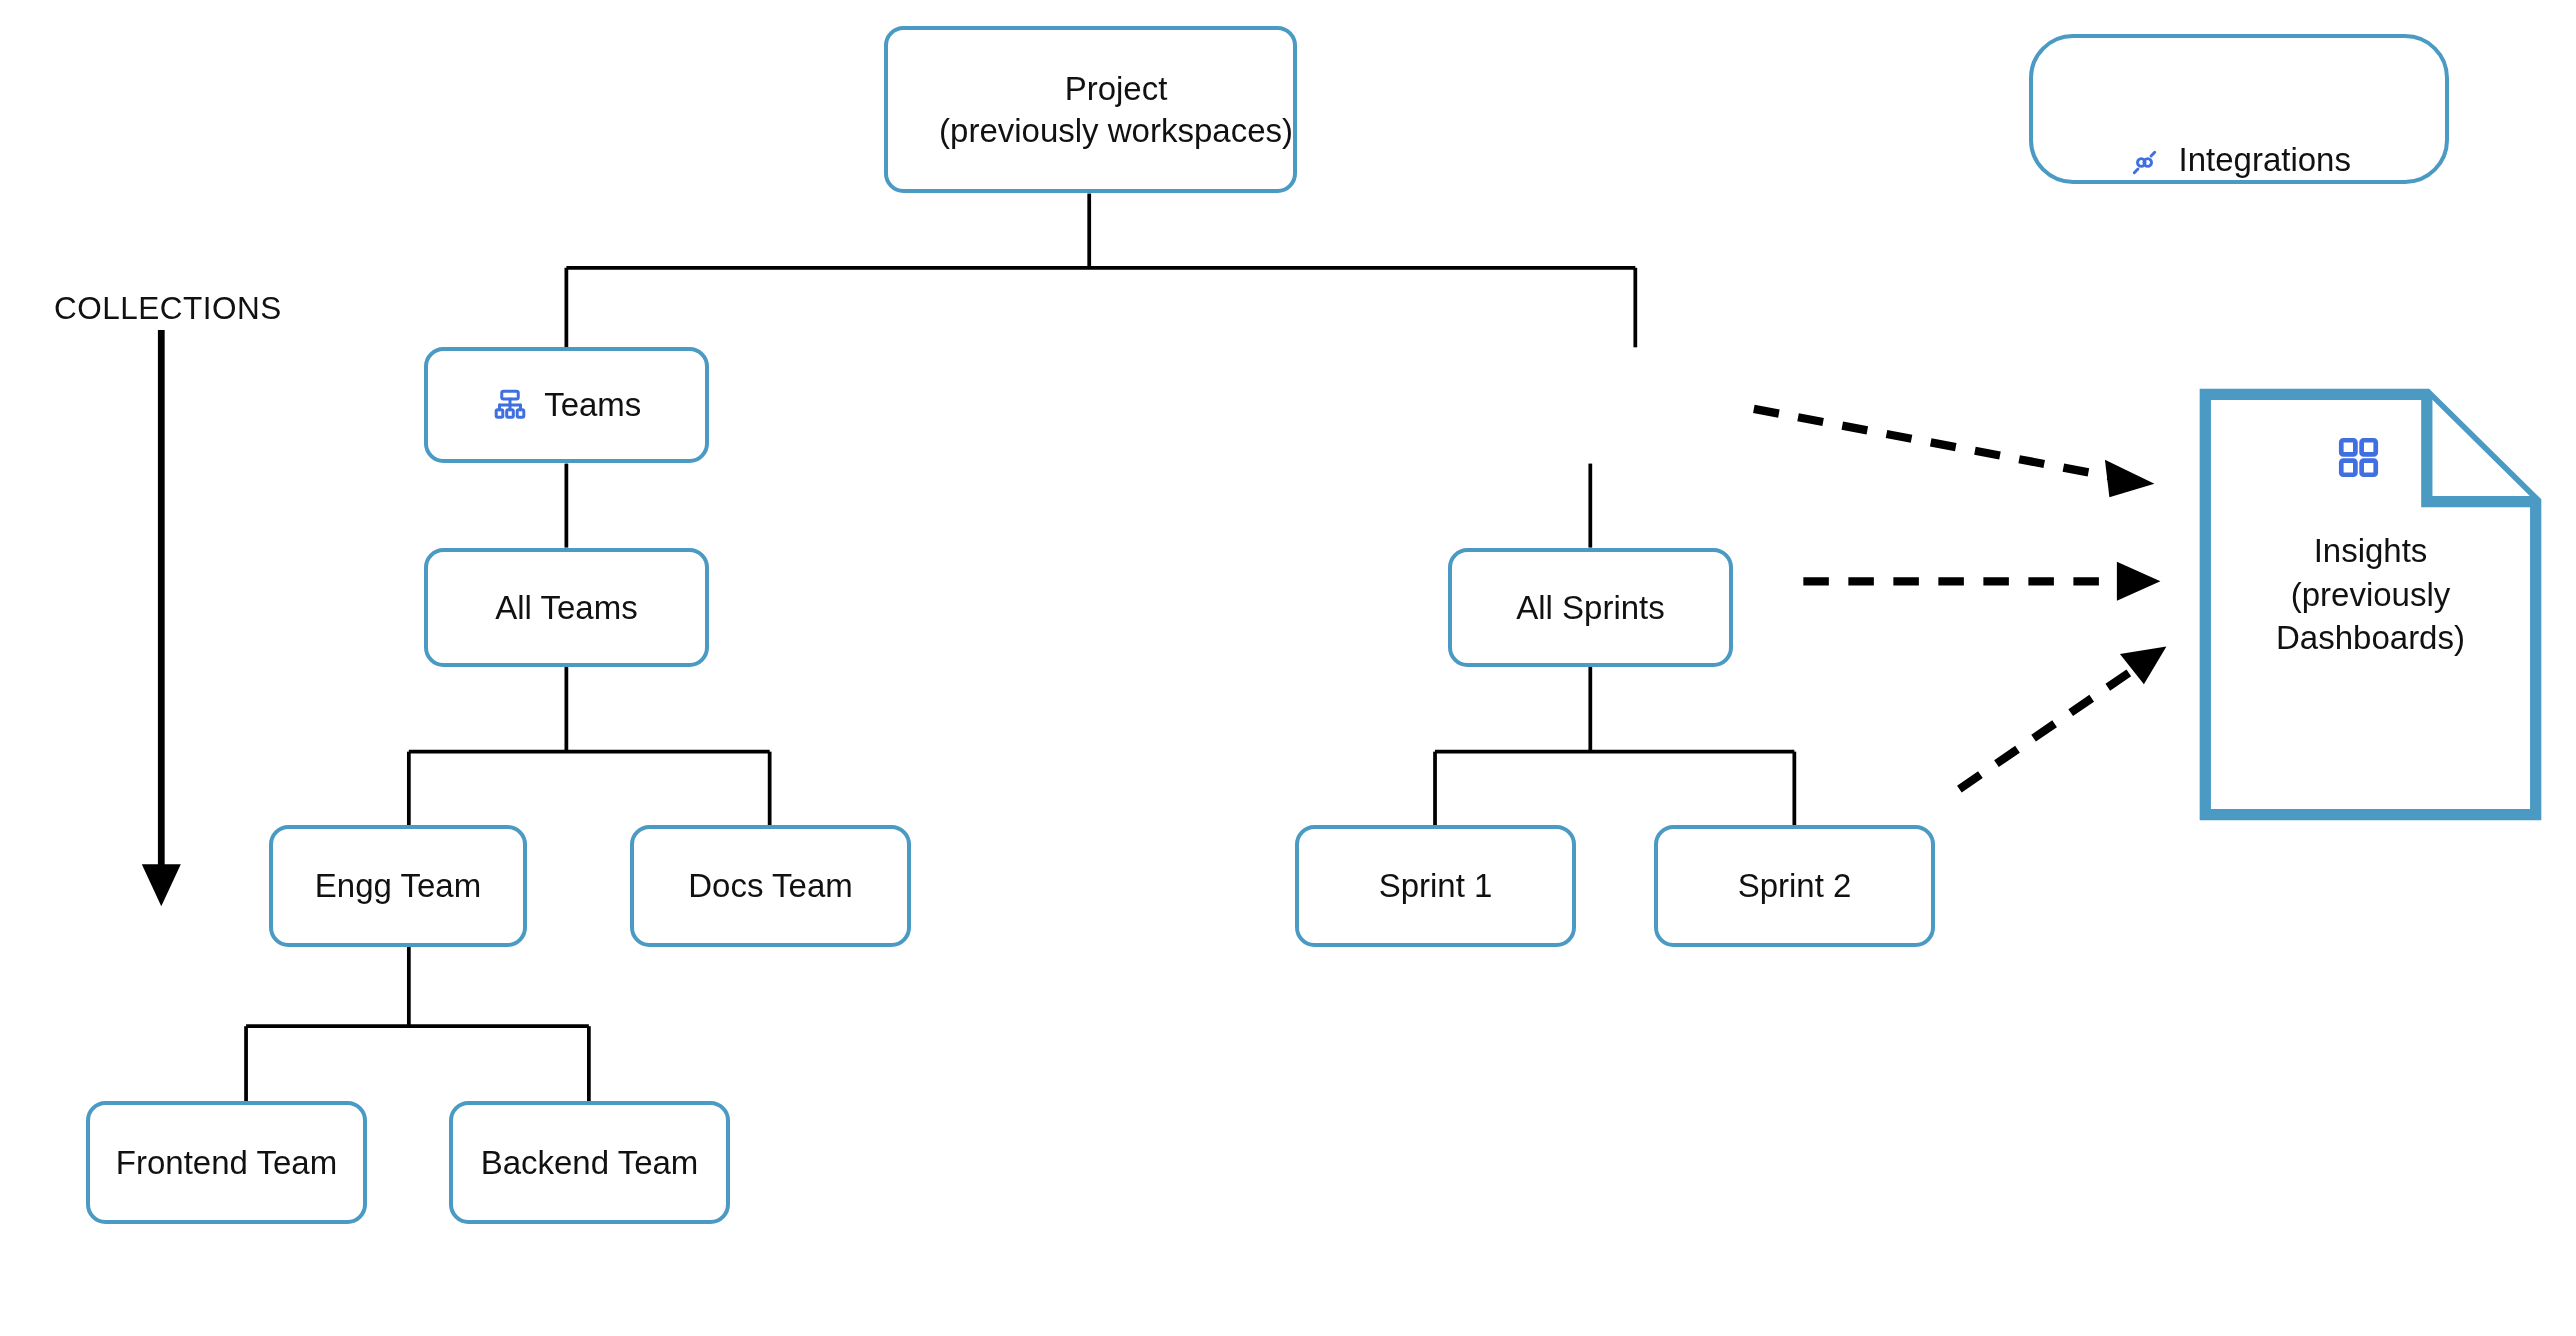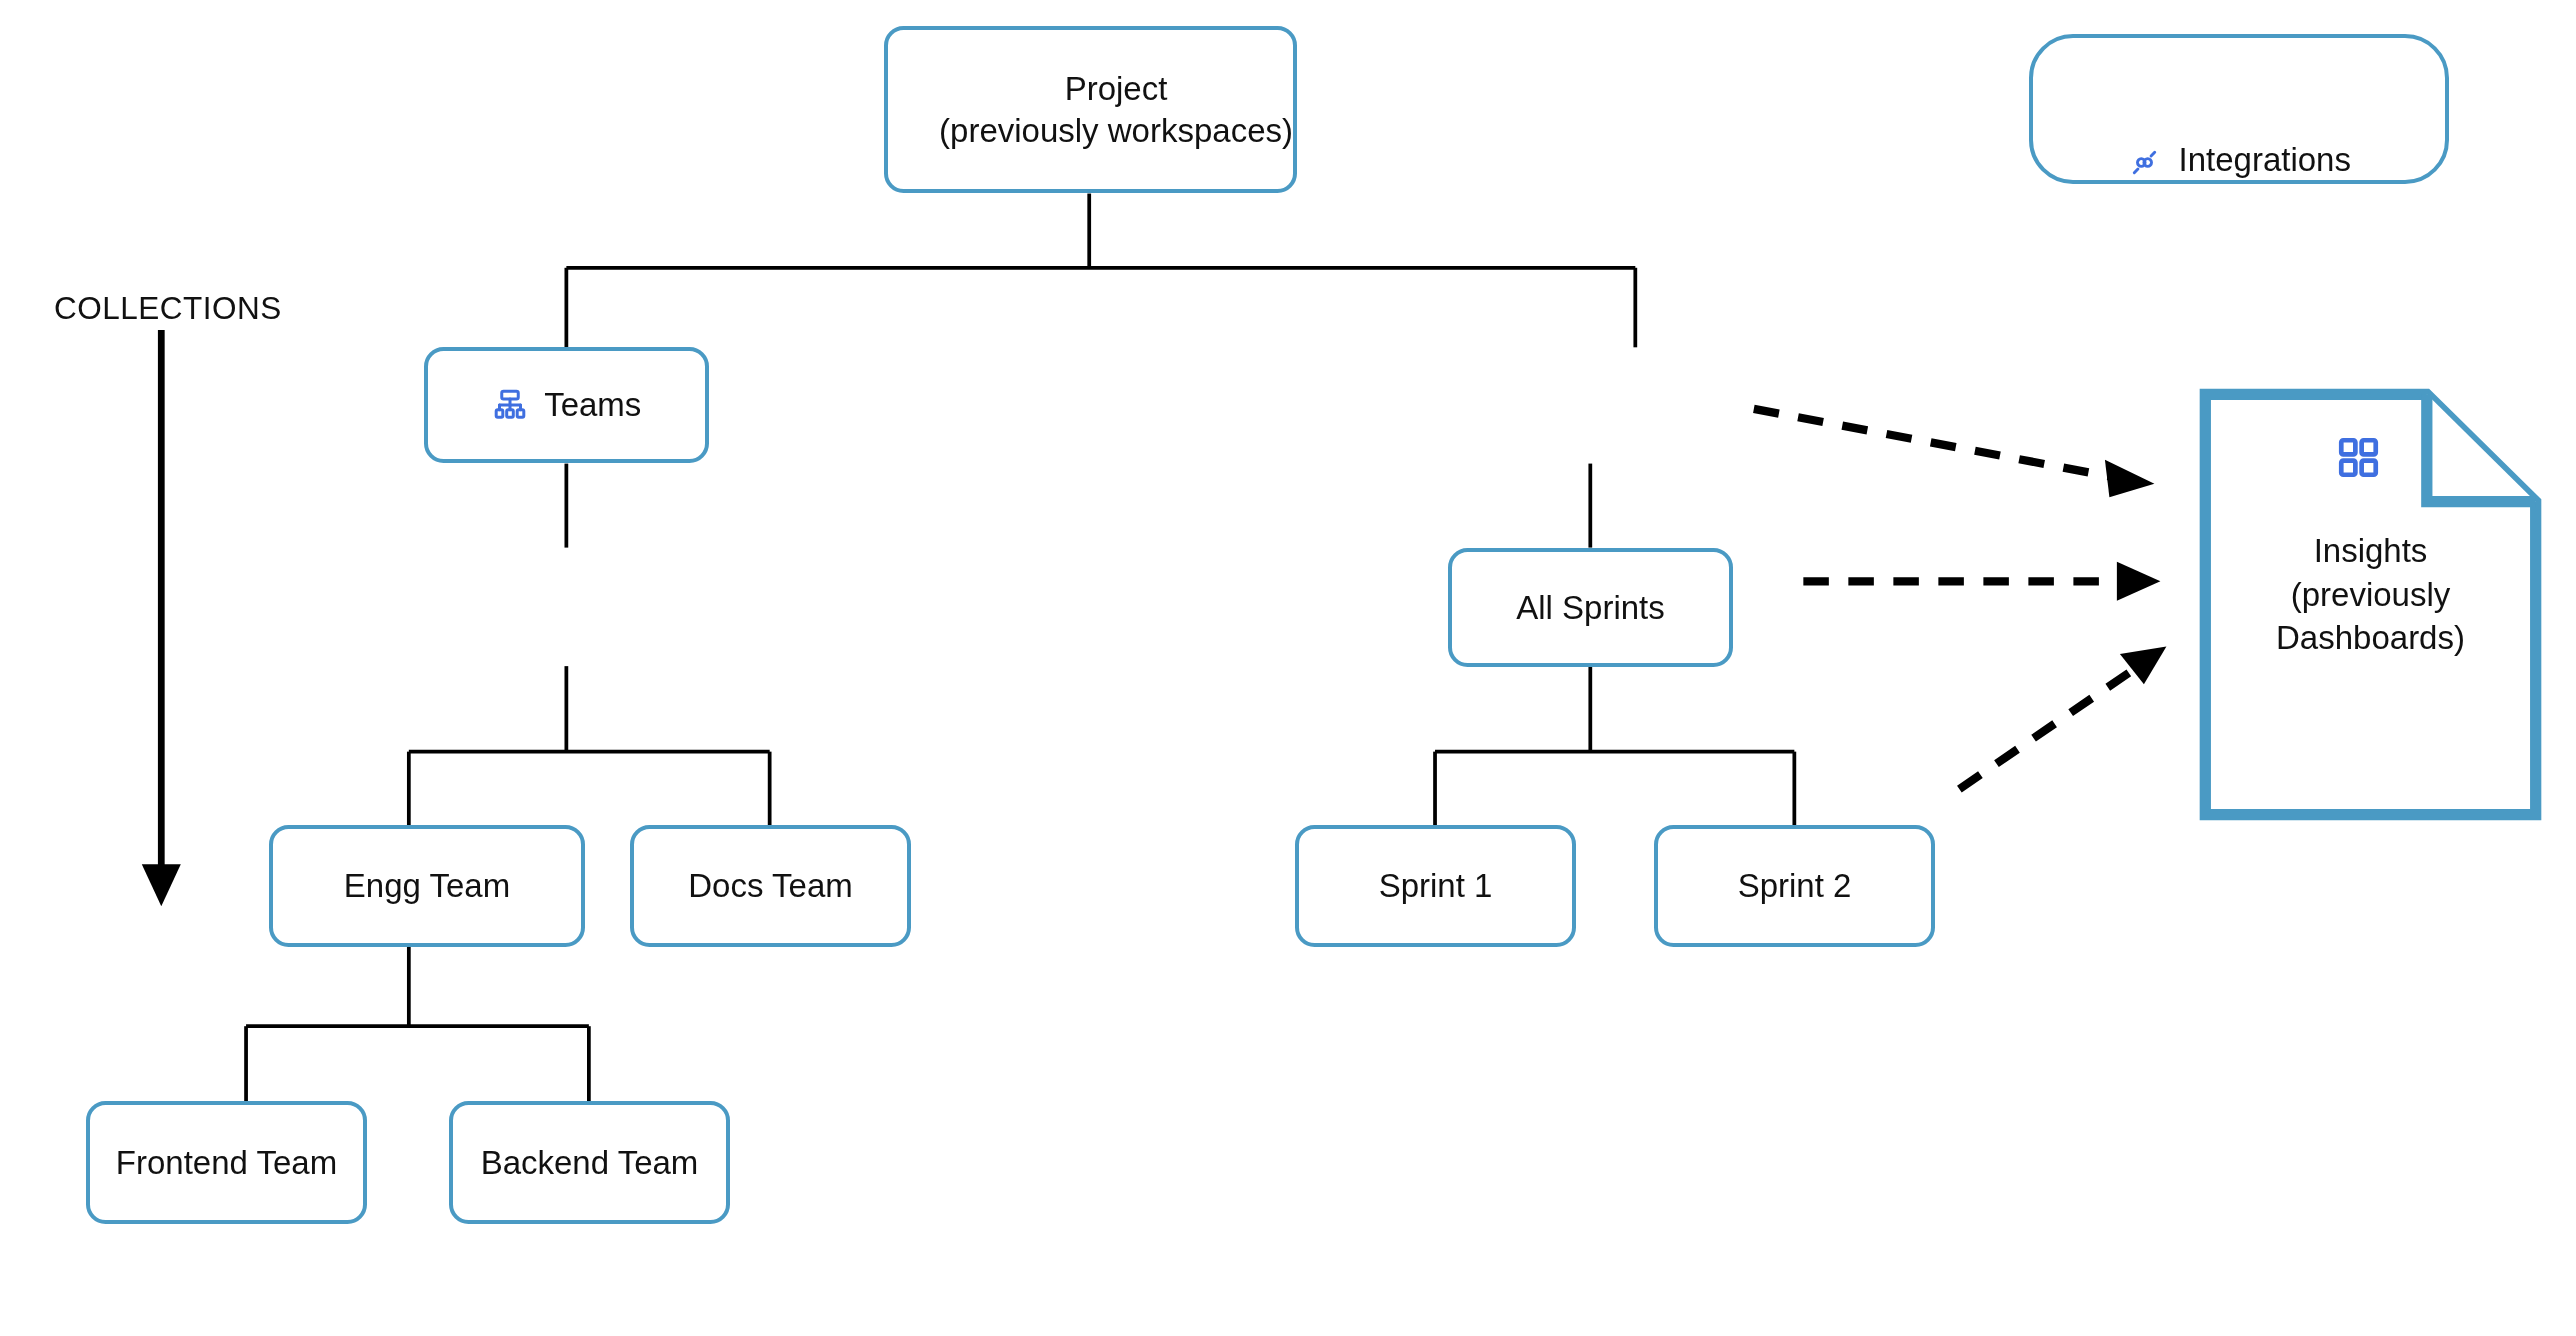--- a/index.html
+++ b/index.html
@@ -164,26 +164,29 @@
         <path d="M19 12 L19 15.2"></path>
         <rect x="2.8" y="15.2" width="4.4" height="5" rx="1"></rect>
         <rect x="9.8" y="15.2" width="4.4" height="5" rx="1"></rect>
         <rect x="16.8" y="15.2" width="4.4" height="5" rx="1"></rect>
       </svg>
     </span>
     <span class="label">Teams</span>
   </div>
 
 
+  <div class="node" style="left:424px; top:548px; width:285px; height:119px;">
+    <span class="label">All Teams</span>
+  </div>
 
   <div class="node" style="left:1448px; top:548px; width:285px; height:119px;">
     <span class="label">All Sprints</span>
   </div>
 
-  <div class="node" style="left:269px; top:825px; width:316px; height:122px;">
+  <div class="node" style="left:269px; top:825px; width:258px; height:122px;">
     <span class="label">Engg Team</span>
   </div>
 
   <div class="node" style="left:630px; top:825px; width:281px; height:122px;">
     <span class="label">Docs Team</span>
   </div>
 
   <div class="node" style="left:1295px; top:825px; width:281px; height:122px;">
     <span class="label">Sprint 1</span>
   </div>

